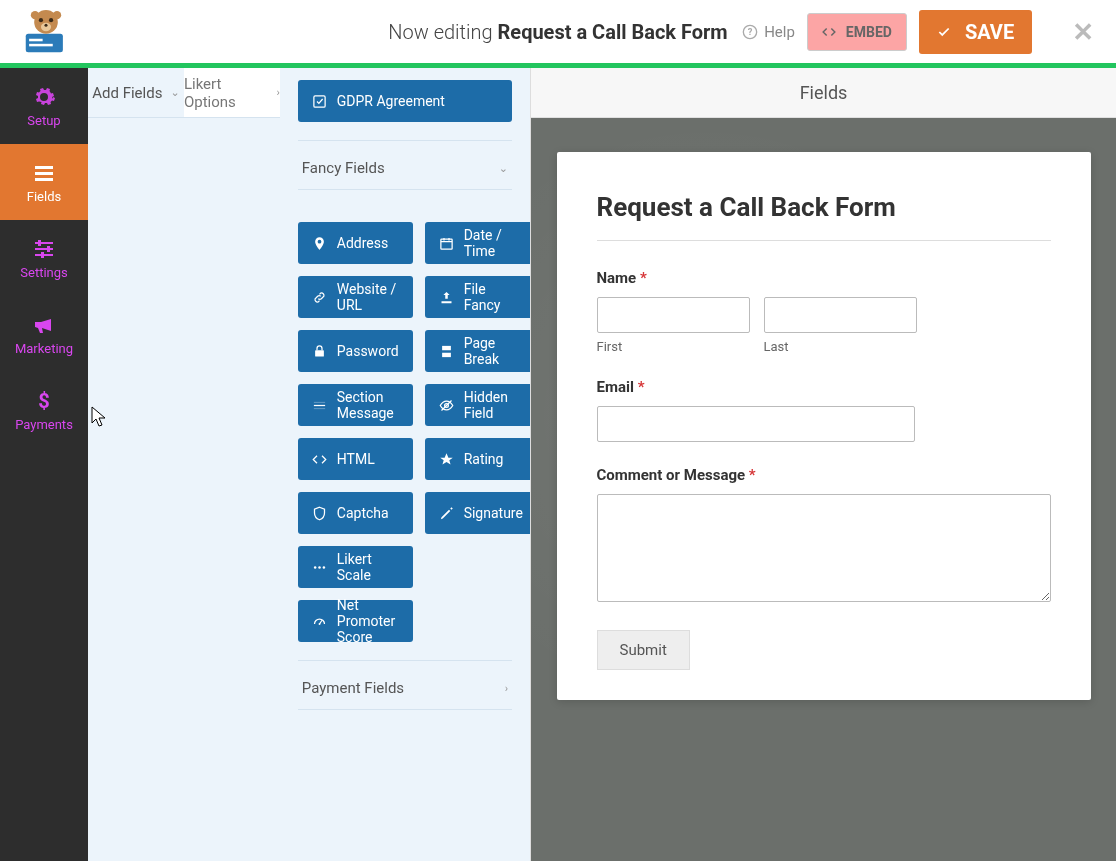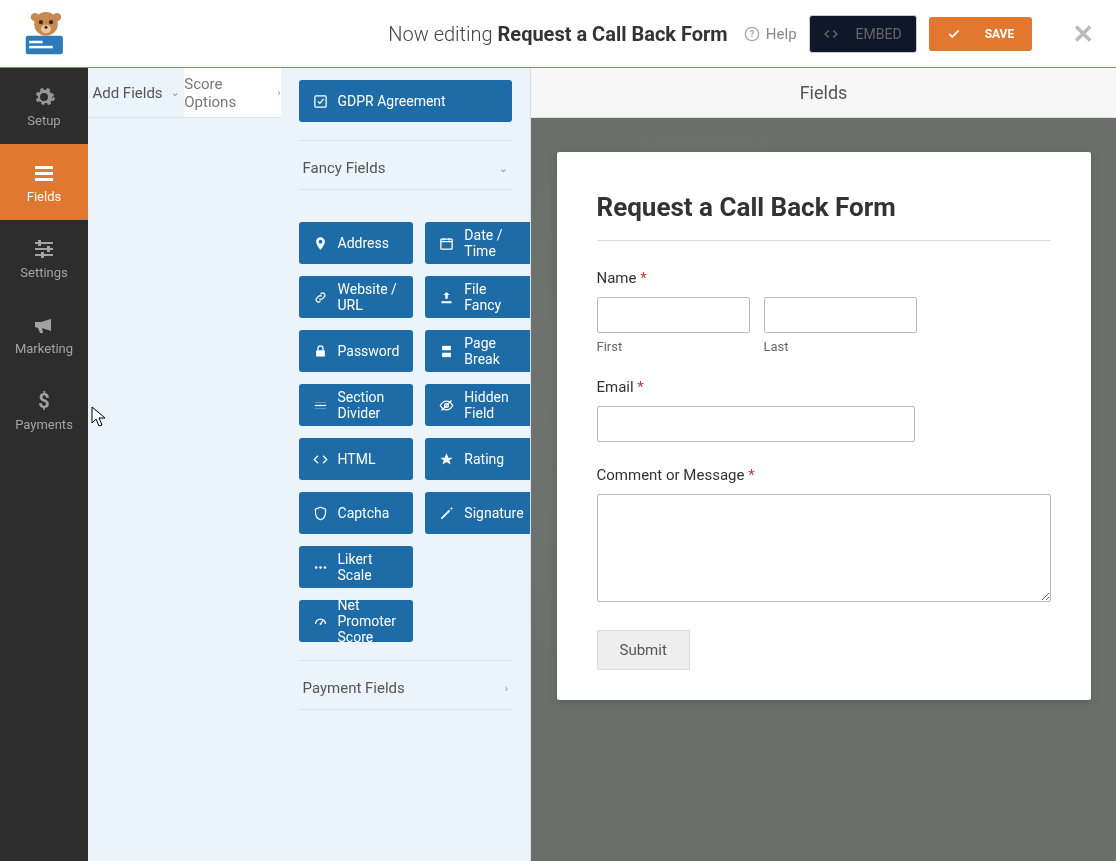--- a/index.html
+++ b/index.html
@@ -1,35 +1,35 @@
 <!DOCTYPE html>
 <html><head>
 <meta charset="utf-8">
 <style>
 * { box-sizing: border-box; margin: 0; padding: 0; font-family: -apple-system, BlinkMacSystemFont, "Segoe UI", Roboto, Arial, sans-serif; }
 body { width: 1116px; height: 861px; overflow: hidden; background: #fff; position: relative; }
 
-.topbar { height: 68px; display: flex; align-items: center; padding: 0 12px; border-bottom: 1px solid #22c55e; position: relative; }
+.topbar { height: 68px; display: flex; align-items: center; padding: 0 12px; border-bottom: 5px solid #22c55e; position: relative; }
 .logo { width: 68px; height: 56px; display:flex; align-items:center; justify-content:center; }
 .logo svg { width: 54px; height: 54px; }
 .title-wrap { position:absolute; left:0; right:0; text-align:center; pointer-events:none; }
 .title-pre { font-size: 20px; color: #444; font-weight: 300; }
 .title-main { font-size: 20px; color: #333; font-weight: 700; }
 .top-actions { margin-left: auto; display:flex; align-items:center; gap: 12px; z-index:2; }
 .help { color:#888; font-size:15px; display:flex; align-items:center; gap:6px; cursor:pointer; }
-.btn-embed { background:#0f172a; border:1px solid #ccc; color:#666; padding:10px 14px; font-size:14px; font-weight:400; border-radius:3px; display:flex; align-items:center; gap:18px; cursor:pointer; }
-.btn-save { background:#e27730; color:#fff; border:none; padding:10px 18px; font-size:12px; font-weight:700; border-radius:3px; display:flex; align-items:center; gap:24px; cursor:pointer; }
+.btn-embed { background:#fca5a5; border:1px solid #ccc; color:#666; padding:10px 14px; font-size:14px; font-weight:700; border-radius:3px; display:flex; align-items:center; gap:10px; cursor:pointer; }
+.btn-save { background:#e27730; color:#fff; border:none; padding:10px 18px; font-size:20px; font-weight:700; border-radius:3px; display:flex; align-items:center; gap:14px; cursor:pointer; }
 .close-x { color:#bbb; font-size:26px; font-weight:bold; cursor:pointer; margin-left:18px; padding:0 10px; }
 
 .main { display:flex; height: calc(861px - 68px); }
 
 .sidenav { width:88px; background:#2d2d2d; display:flex; flex-direction:column; }
 .sidenav-item { height:76px; display:flex; flex-direction:column; align-items:center; justify-content:center; color:#fff; cursor:pointer; gap:4px; font-size:13px; }
 .sidenav-item.active { background:#e27730; }
-.sidenav-item.dim { color:#a3a3a3; }
+.sidenav-item.dim { color:#d946ef; }
 .sidenav-item svg { width:24px; height:24px; fill:currentColor; }
 
 .left-panel { width:443px; background:#ecf4fb; display:flex; flex-direction:row; border-right:1px solid #ddd; position:relative; }
 .panel-tabs { height:50px; display:flex; border-bottom:1px solid #d5e3ef; }
 .panel-tab { flex:1; display:flex; align-items:center; justify-content:center; gap:8px; cursor:pointer; color:#777; font-size:15px; }
 .panel-tab.active { background:#ecf4fb; color:#555; }
 .panel-tab.inactive { background:#fff; }
 .chev { font-size:11px; color:#999; }
 
 .panel-scroll { flex:1; overflow-y:auto; padding: 12px 18px 20px 18px; position:relative; }
@@ -42,21 +42,21 @@
 .field-btn { background:#1d6ca8; color:#fff; height:42px; border:none; border-radius:3px; display:flex; align-items:center; gap:10px; padding:0 14px; font-size:14px; cursor:pointer; text-align:left; }
 .field-btn svg { width:15px; height:15px; fill:#fff; flex-shrink:0; }
 
 .preview-wrap { flex:1; background:#6b6f6b; display:flex; justify-content:center; padding-top:84px; position:relative; overflow:hidden; }
 .preview-topbar { position:absolute; top:0; left:0; right:0; height:50px; background:#f7f7f7; border-bottom:1px solid #e0e0e0; display:flex; align-items:center; justify-content:center; font-size:18px; color:#555; }
 .preview-bg::before { content:""; position:absolute; inset:50px 0 0 0; background: radial-gradient(circle at 30% 40%, rgba(255,255,255,0.05) 0%, transparent 50%), #6b6f6b; }
 .form-card { width:534px; background:#fff; padding:40px 40px 30px 40px; position:relative; z-index:1; border-radius:2px; box-shadow:0 2px 8px rgba(0,0,0,0.15); height:fit-content; }
 .form-title { font-size:26px; font-weight:700; color:#333; margin-bottom:18px; }
 .form-hr { border:none; border-top:1px solid #ddd; margin-bottom:28px; }
 .form-field { margin-bottom:24px; }
-.form-label { font-size:15px; color:#333; font-weight:400; display:block; margin-bottom:10px; }
+.form-label { font-size:15px; color:#333; font-weight:700; display:block; margin-bottom:10px; }
 .req { color:#d63638; }
 .name-row { display:flex; gap:14px; }
 .name-col { flex:0 0 auto; width:153px; }
 .sublabel { font-size:13px; color:#666; margin-top:6px; display:block; }
 .text-input { width:100%; height:36px; border:1px solid #bbb; border-radius:2px; padding:0 8px; font-size:14px; }
 .wide-input { width:318px; }
 .textarea { width:100%; height:108px; border:1px solid #bbb; border-radius:2px; padding:8px; font-size:14px; resize:vertical; }
 .submit-btn { background:#eee; border:1px solid #ddd; color:#555; padding:10px 22px; font-size:15px; border-radius:0; cursor:pointer;text-align:right; }
 
 .cursor-arrow { position:absolute; left:91px; top:406px; z-index:100; pointer-events:none; }
@@ -151,21 +151,21 @@
     </div>
   </div>
 
   <div class="left-panel">
     <div class="panel-tabs">
       <div class="panel-tab active">
         <span>Add Fields</span>
         <span class="chev">⌄</span>
       </div>
       <div class="panel-tab inactive">
-        <span>Score Options</span>
+        <span>Likert Options</span>
         <span class="chev">›</span>
       </div>
     </div>
 
     <div class="panel-scroll">
       <button class="field-btn" style="width:calc(50% - 6px) ; width:240px; width:auto; display:flex; width:100%; max-width:238px;">
         <svg viewBox="0 0 24 24">
             <rect x="3" y="3" width="18" height="18" rx="2" fill="none" stroke="#fff" stroke-width="2"></rect>
             <polyline points="8 12 11 15 17 8" fill="none" stroke="#fff" stroke-width="2"></polyline>
           </svg>
@@ -218,21 +218,21 @@
               <rect x="5" y="14" width="14" height="7"></rect>
             </svg>
             <span>Page Break</span>
           </button>
         <button class="field-btn">
             <svg viewBox="0 0 24 24">
               <line x1="3" y1="12" x2="21" y2="12" stroke="#fff" stroke-width="2"></line>
               <line x1="3" y1="7" x2="21" y2="7" stroke="#fff" stroke-width="1" opacity="0.5"></line>
               <line x1="3" y1="17" x2="21" y2="17" stroke="#fff" stroke-width="1" opacity="0.5"></line>
             </svg>
-            <span>Section Divider</span>
+            <span>Section Message</span>
           </button>
         <button class="field-btn">
             <svg viewBox="0 0 24 24">
               <path d="M2 12s4-7 10-7 10 7 10 7-4 7-10 7-10-7-10-7z" fill="none" stroke="#fff" stroke-width="2"></path>
               <circle cx="12" cy="12" r="3" fill="none" stroke="#fff" stroke-width="2"></circle>
               <line x1="4" y1="20" x2="20" y2="4" stroke="#fff" stroke-width="2"></line>
             </svg>
             <span>Hidden Field</span>
           </button>
         <button class="field-btn">

